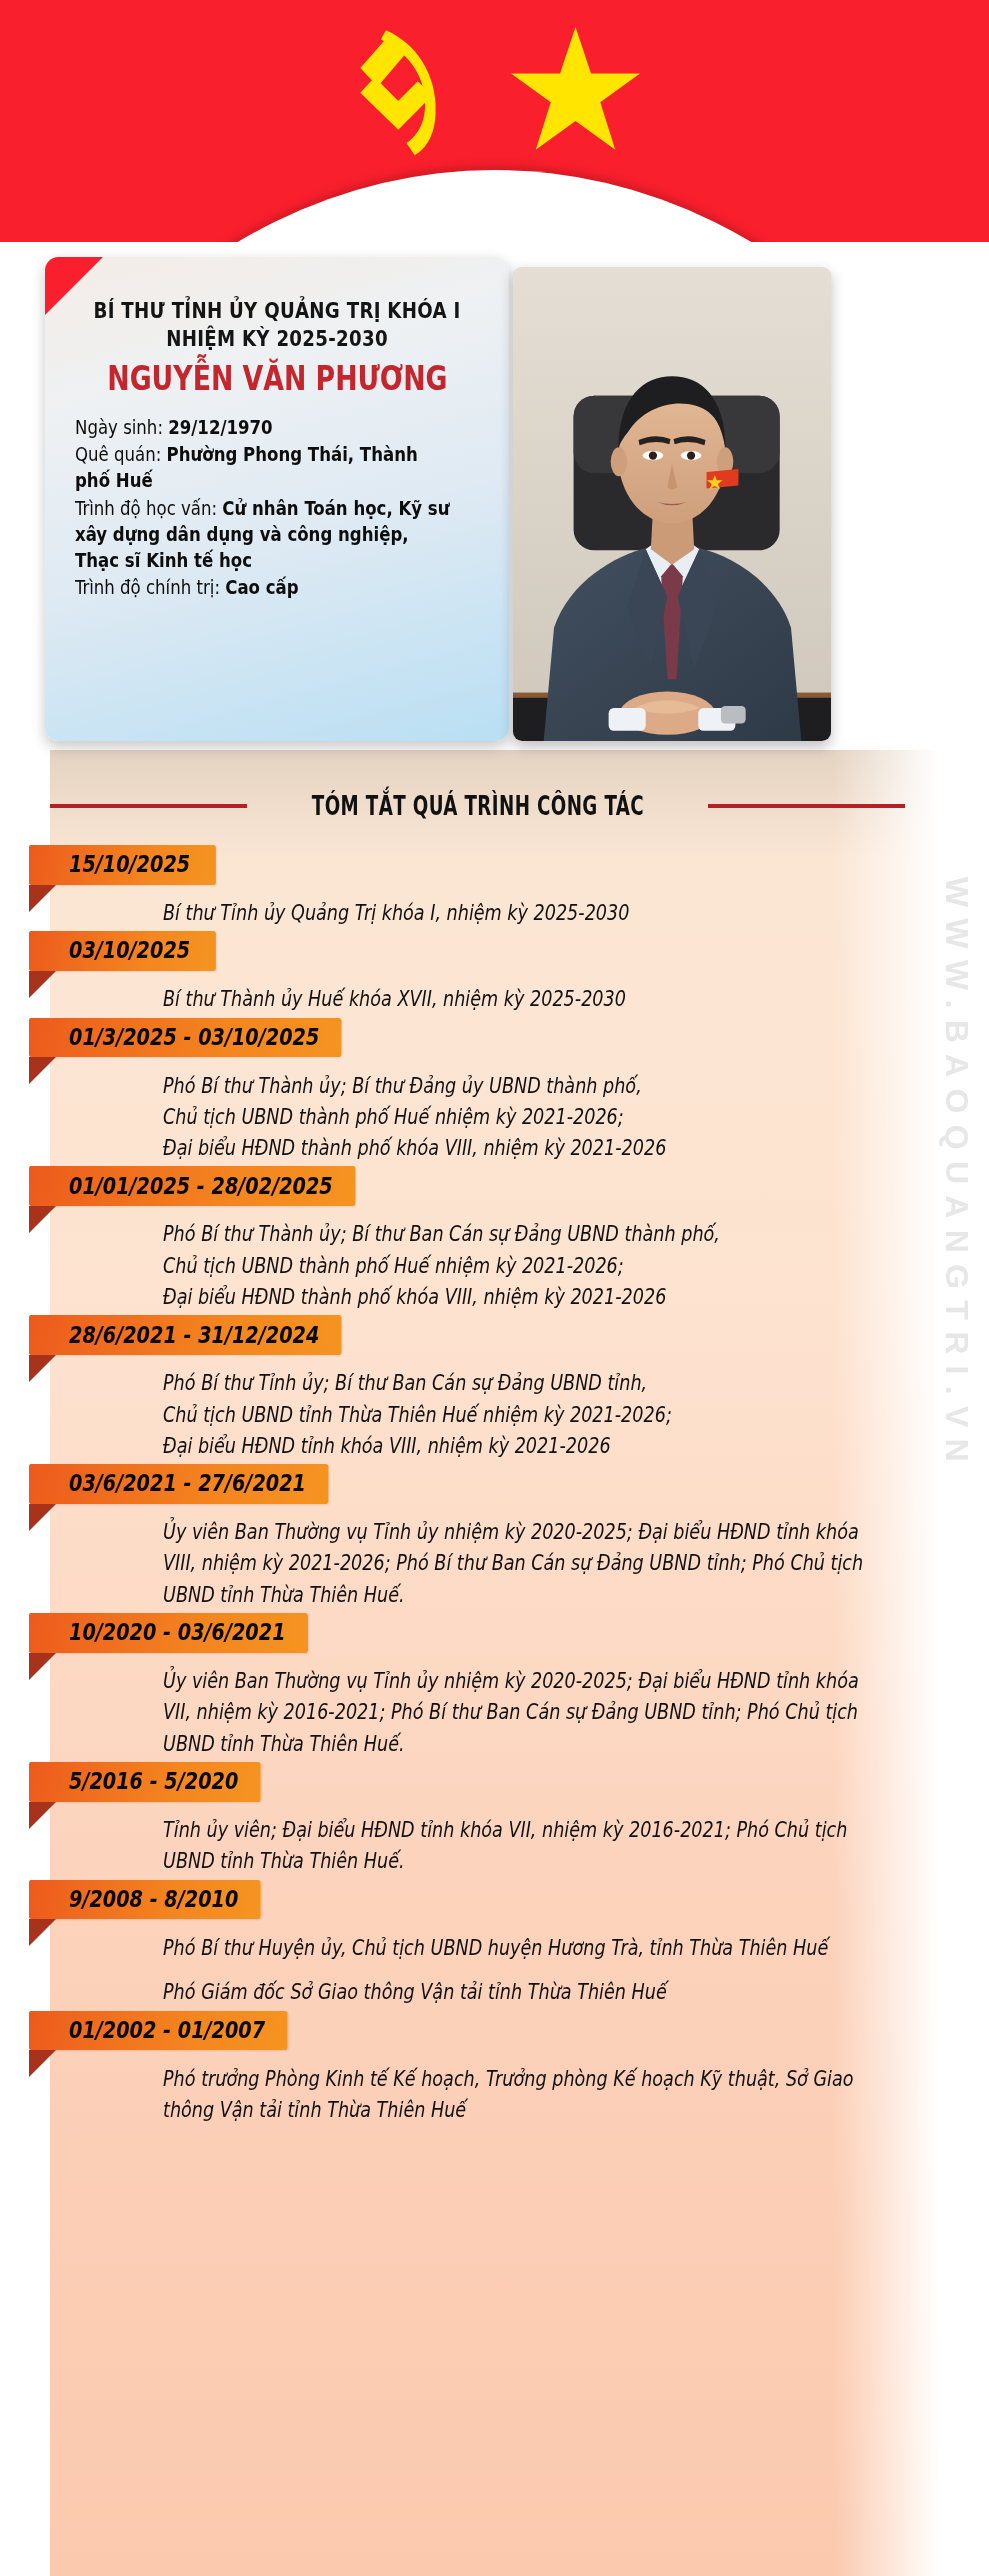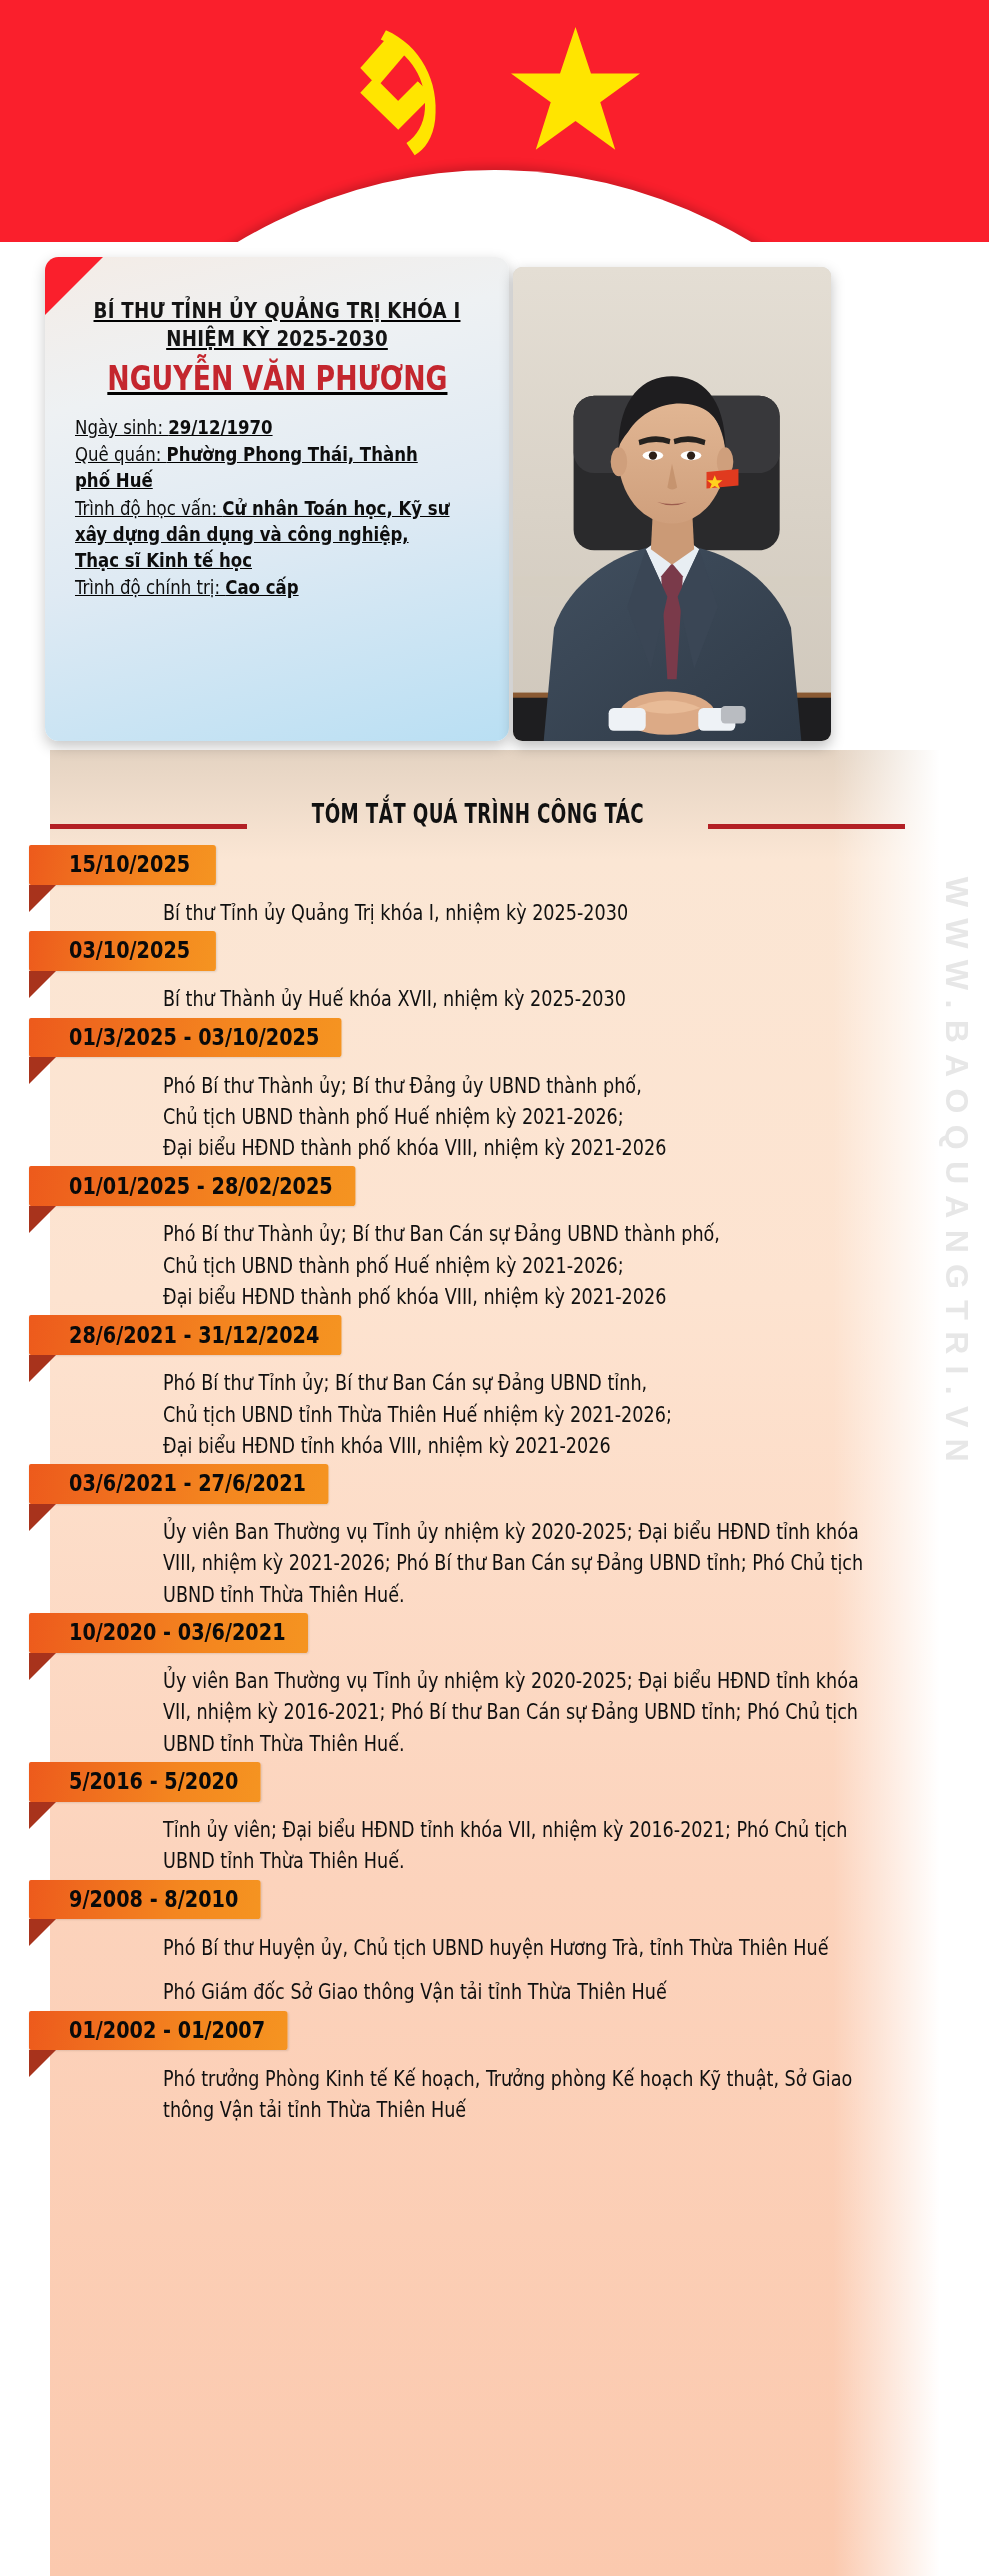--- a/index.html
+++ b/index.html
@@ -55,21 +55,20 @@
     position:absolute;
     left:45px;
     top:257px;
     width:464px;
     height:484px;
     border-radius:13.4px;
     background:linear-gradient(165deg,#f4ece6 0%, #eef1f3 26%, #dfeaf3 56%, #b9dff3 100%);
     box-shadow:0 5.2px 13.4px rgba(0,0,0,0.22);
     z-index:3;
     overflow:hidden;
-    text-decoration:underline;
   }
   .card-redcorner{
     position:absolute;
     left:-2.1px; top:-2.1px;
     width:0;height:0;
     border-top:62px solid #fa1f2c;
     border-right:62px solid transparent;
   }
   .card-title{
     margin:40px 27px 0 27px;
@@ -140,21 +139,21 @@
   }
 
   
   .section-head{
     position:absolute;
     left:50px;
     top:783px;
     width:855px;
     height:46px;
     display:flex;
-    align-items:flex-end;
+    align-items:center;
     justify-content:center;
     gap:17.5px;
     z-index:6;
   }
   .rule{height:4.6px;background:#b32025;}
   .rule.left{width:206px;}
   .rule.right{width:206px;}
   .section-title{
     font-family:"Liberation Sans Narrow","DejaVu Sans Condensed","Liberation Sans",sans-serif;
     font-weight:700;
@@ -171,20 +170,21 @@
     position:absolute;
     left:50px;
     top:845px;
     width:876px;
     z-index:5;
   }
   .tl-item{
     position:relative;
     padding-left:0;
     margin-bottom:2.1px;
+    font-style:italic;
   }
   .badge-wrap{
     position:relative;
     display:inline-block;
     margin-left:-20.6px;
   }
   .badge{
     position:relative;
     display:inline-block;
     min-width:134px;

